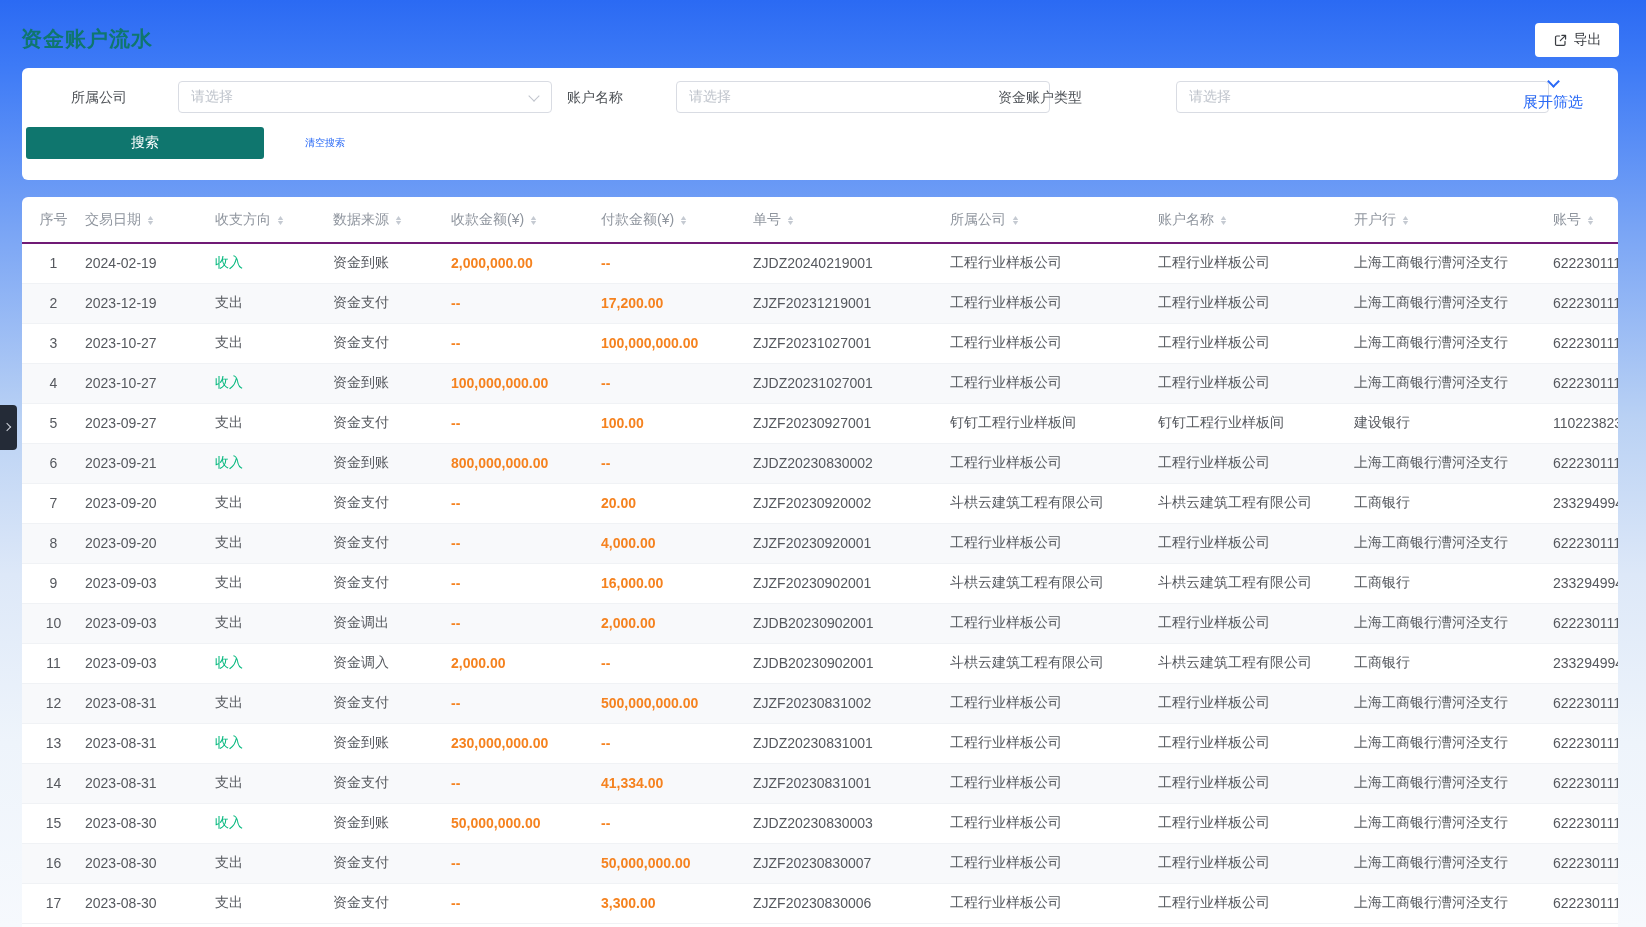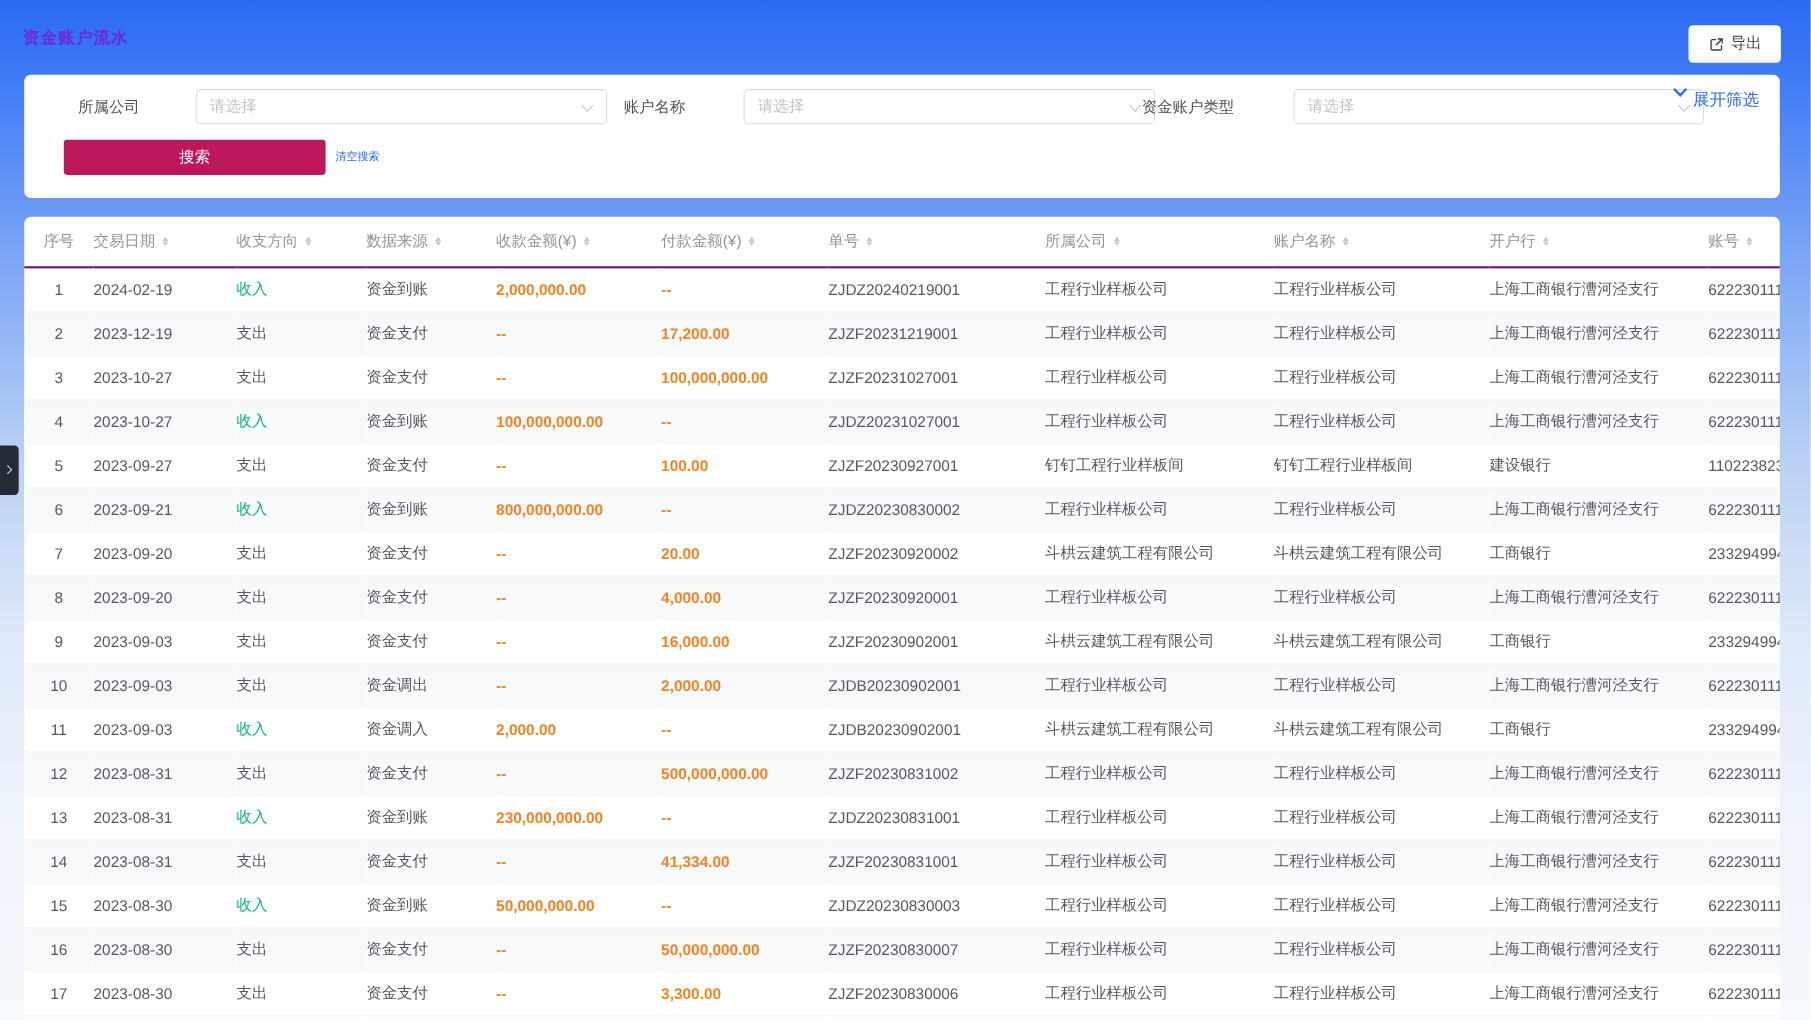--- a/index.html
+++ b/index.html
@@ -8,21 +8,21 @@
     position: relative;
     font-family: "Liberation Sans", "DejaVu Sans", sans-serif;
     background: linear-gradient(180deg,
       #2b6af3 0%, #3d7af6 7%, #7aa5f5 25%, #b9d1f4 45%,
       #dde8f8 62%, #eef4fb 80%, #f6f9fd 100%);
   }
 
   
   .page-title {
     position: absolute; left: 21px; top: 25px;
-    color: #6d28d9; font-size: 15px; font-weight: bold; letter-spacing: 1px;
+    color: #0f766e; font-size: 21px; font-weight: bold; letter-spacing: 1px;
   }
   .export-btn {
     position: absolute; left: 1535px; top: 23px; width: 84px; height: 34px;
     background: #ffffff; border-radius: 4px; border: none;
     display: flex; align-items: center; justify-content: center; gap: 6px;
     font-size: 14px; color: #3a3d42; cursor: pointer;
     font-family: inherit;
   }
   .export-btn svg { display: block; }
 
@@ -42,31 +42,31 @@
   }
   .f-select .ph { font-size: 14px; color: #bfc4cc; }
   .chev {
     position: absolute; right: 13px; top: 10px;
     width: 8px; height: 8px;
     border-right: 1.5px solid #c0c4cc; border-bottom: 1.5px solid #c0c4cc;
     transform: rotate(45deg);
   }
   .expand-link {
     position: absolute; left: 1501px; top: 13px; height: 32px;
-    display: flex; gap: 7px;
-    font-size: 15px; color: #2a6af6; cursor: pointer; white-space: nowrap;
+    display: flex; align-items: center; gap: 7px;
+    font-size: 15px; color: #2a6af6; cursor: pointer; white-space: nowrap; flex-direction: column;
   }
   .expand-link .chev-blue {
     width: 9px; height: 9px; margin-top: -4px;
     border-right: 2px solid #2a6af6; border-bottom: 2px solid #2a6af6;
     transform: rotate(45deg);
   }
   .search-btn {
-    position: absolute; left: 36px; top: 59px; width: 238px; height: 32px;
-    background: #be185d; color: #ffffff; border: none; border-radius: 3px;
+    position: absolute; left: 4px; top: 59px; width: 238px; height: 32px;
+    background: #0f766e; color: #ffffff; border: none; border-radius: 3px;
     font-size: 14px; cursor: pointer; font-family: Liberation Sans, sans-serif;
   }
   .clear-link {
     position: absolute; left: 283px; top: 59px; height: 32px; line-height: 32px;
     font-size: 10px; color: #2a6af6; cursor: pointer;
   }
 
   
   .table-card {
     position: absolute; left: 22px; top: 197px; width: 1596px; height: 760px;
@@ -127,21 +127,21 @@
     <span class="ph">请选择</span>
     <i class="chev"></i>
   </div>
 
   <span class="f-label" style="left:545px">账户名称</span>
   <div class="f-select" style="left:616px;width:374px">
     <span class="ph">请选择</span>
     <i class="chev"></i>
   </div>
 
-  <span class="f-label" style="left:1016px">资金账户类型</span>
+  <span class="f-label" style="left:976px">资金账户类型</span>
   <div class="f-select" style="left:1116px;width:373px">
     <span class="ph">请选择</span>
     <i class="chev"></i>
   </div>
 
   <div class="expand-link">
     <i class="chev-blue"></i>
     <span>展开筛选</span>
   </div>
 

